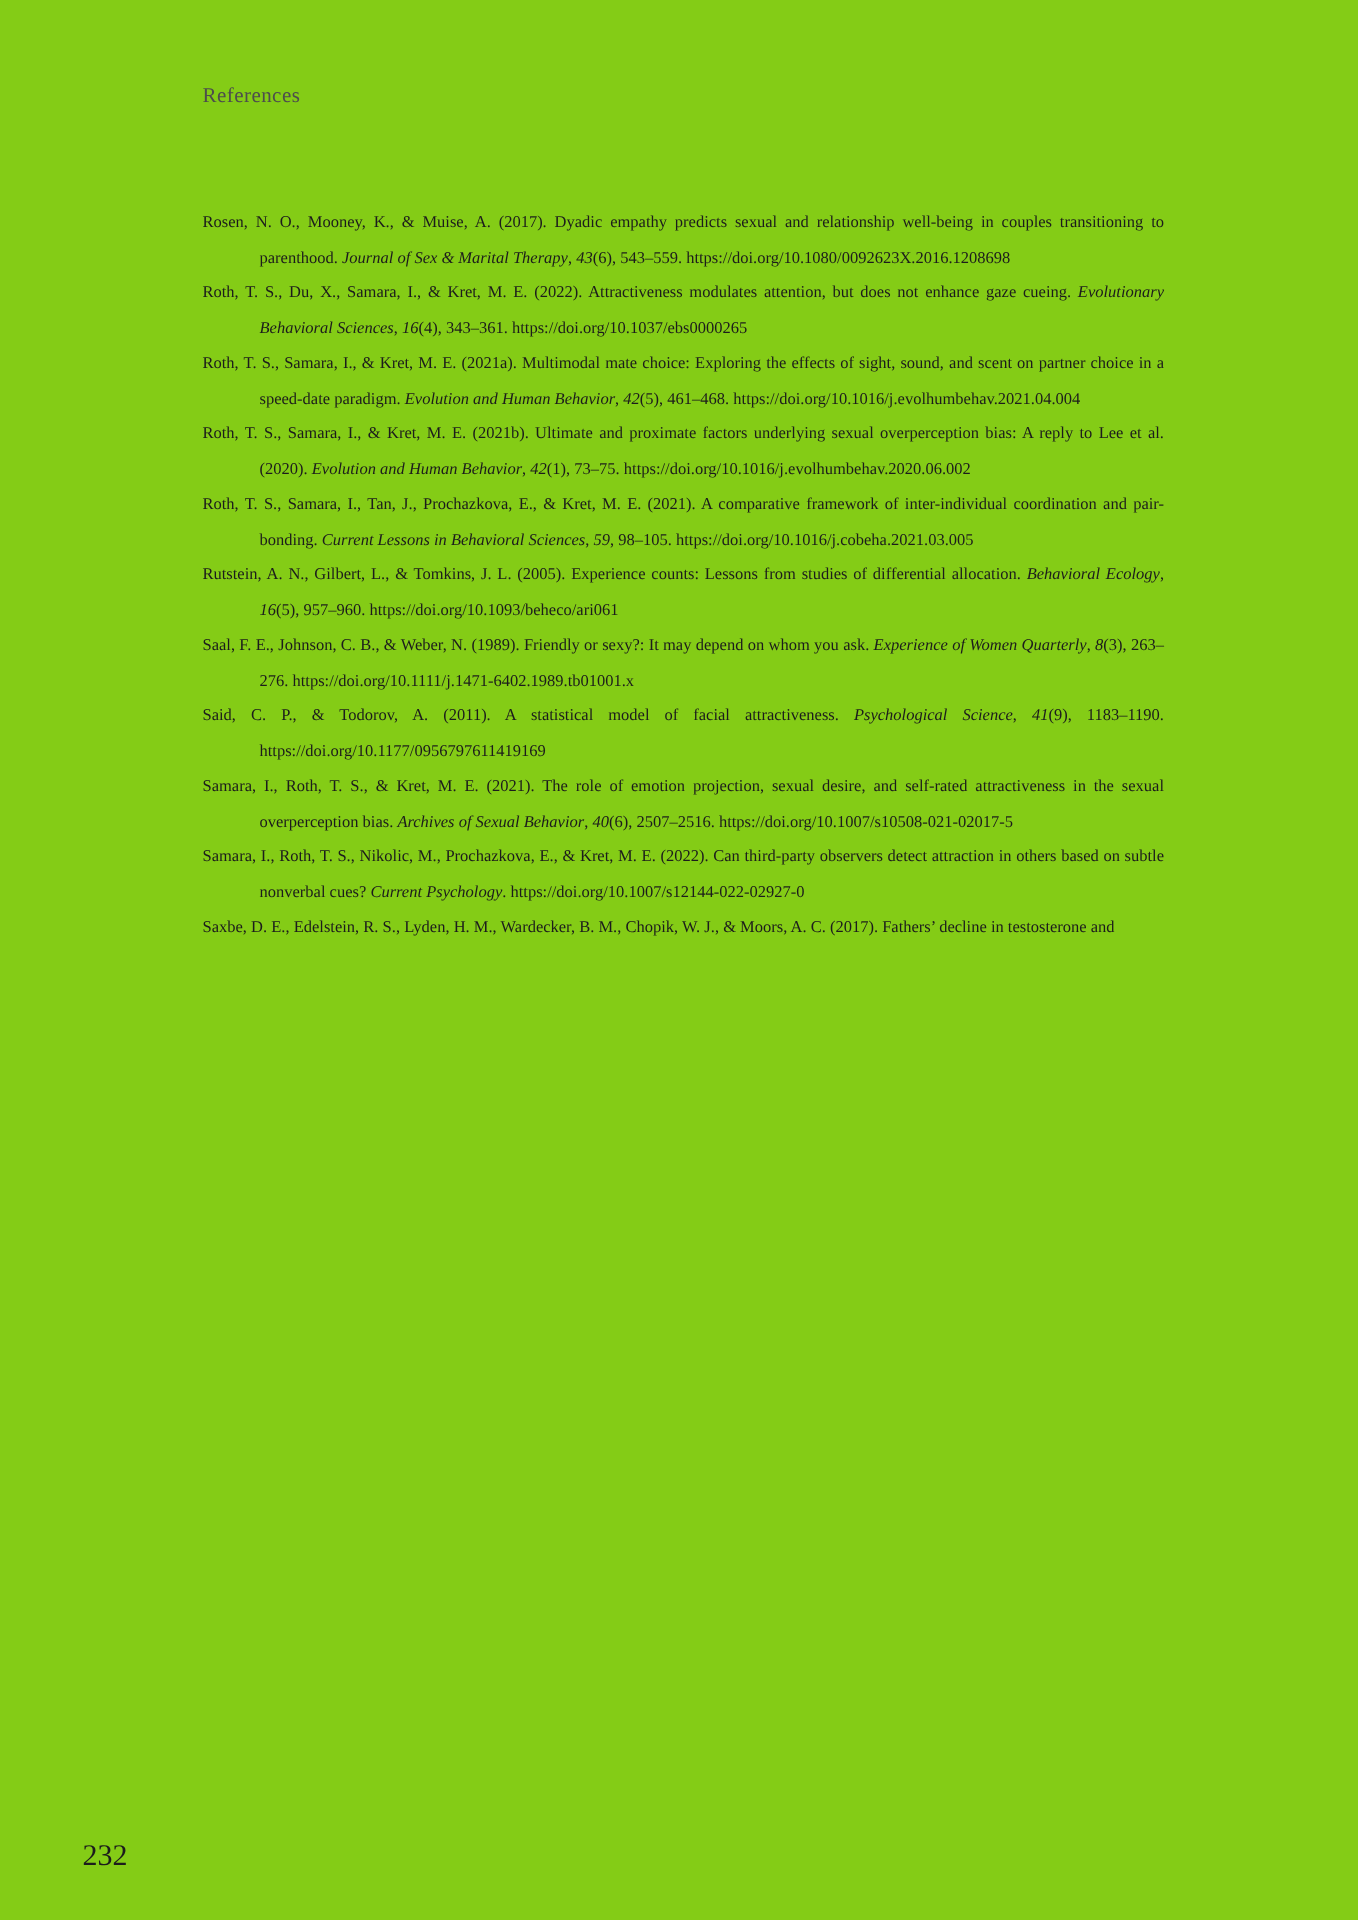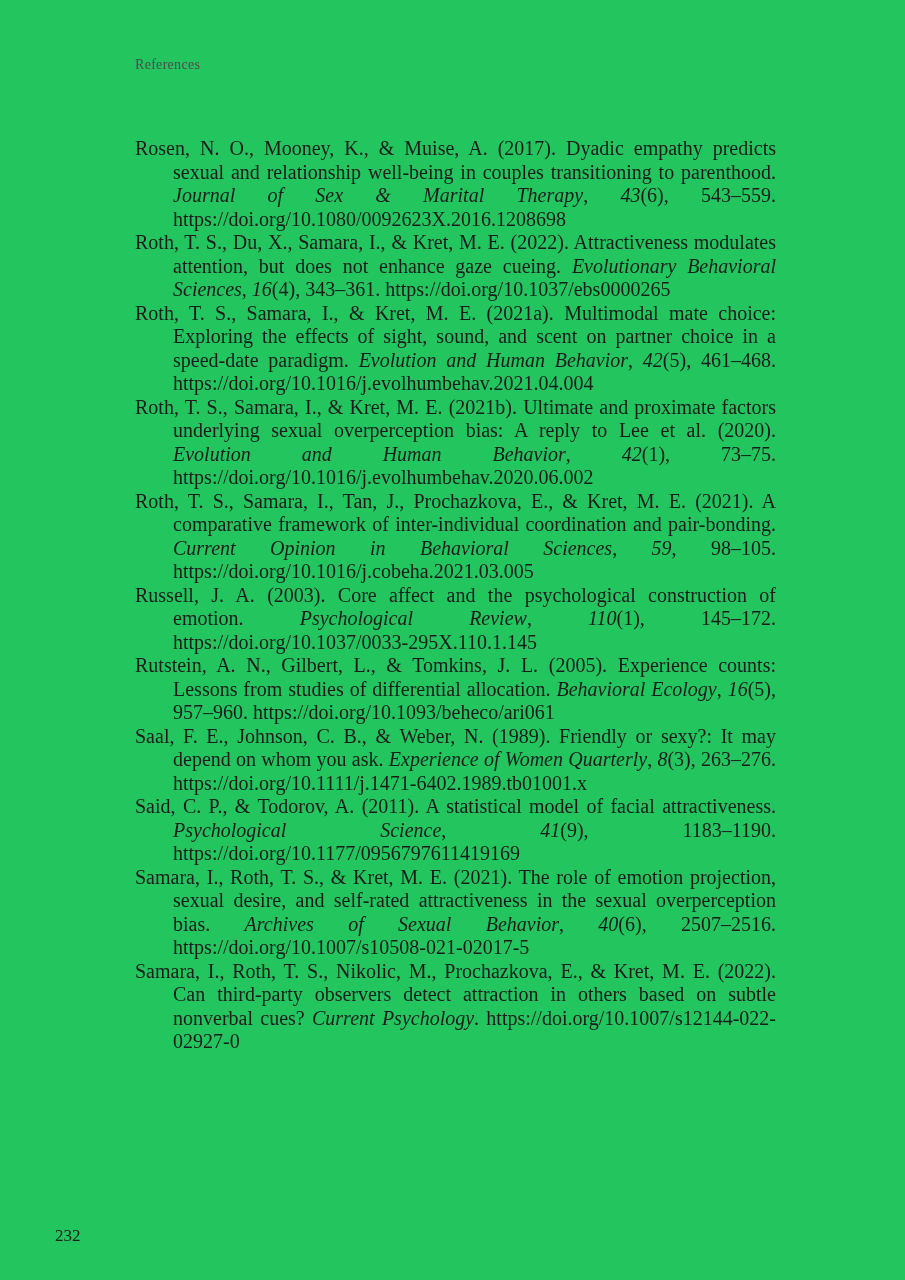--- a/index.html
+++ b/index.html
@@ -4,73 +4,73 @@
 <style>
   html, body {
     margin: 0;
     padding: 0;
     background: #ffffff;
   }
   .page {
     position: relative;
     width: 905px;
     height: 1280px;
-    background: #22c55e;
+    background: #84cc16;
     font-family: "Liberation Serif", serif;
     color: #1c1c1c;
     overflow: hidden;
   }
   .running-header {
     position: absolute;
     left: 135px;
     top: 57px;
     font-size: 14px;
     color: #4d4d4d;
     letter-spacing: 0.3px;
   }
   .reference-list {
     position: absolute;
     left: 135px;
     top: 137px;
     width: 641px;
-    font-size: 20px;
+    font-size: 11px;
     line-height: 23.5px;
     text-align: justify;
   }
   .reference {
     margin: 0;
     padding-left: 38px;
     text-indent: -38px;
     overflow-wrap: break-word;
   }
   .reference em {
     font-style: italic;
   }
   .page-number {
     position: absolute;
     left: 55px;
     top: 1226px;
-    font-size: 17px;
+    font-size: 20px;
     color: #1c1c1c;
   }
 </style>
 </head>
 <body>
 
 <div class="page">
   <div class="running-header">References</div>
 
   <div class="reference-list">
       <p class="reference"><span>Rosen, N. O., Mooney, K., &amp; Muise, A. (2017). Dyadic empathy predicts sexual and relationship well-being in couples transitioning to parenthood. </span><em>Journal of Sex &amp; Marital Therapy</em><span>, </span><em>43</em><span>(6), 543–559. https://doi.org/10.1080/0092623X.2016.1208698</span></p>
       <p class="reference"><span>Roth, T. S., Du, X., Samara, I., &amp; Kret, M. E. (2022). Attractiveness modulates attention, but does not enhance gaze cueing. </span><em>Evolutionary Behavioral Sciences</em><span>, </span><em>16</em><span>(4), 343–361. https://doi.org/10.1037/ebs0000265</span></p>
       <p class="reference"><span>Roth, T. S., Samara, I., &amp; Kret, M. E. (2021a). Multimodal mate choice: Exploring the effects of sight, sound, and scent on partner choice in a speed-date paradigm. </span><em>Evolution and Human Behavior</em><span>, </span><em>42</em><span>(5), 461–468. https://doi.org/10.1016/j.evolhumbehav.2021.04.004</span></p>
       <p class="reference"><span>Roth, T. S., Samara, I., &amp; Kret, M. E. (2021b). Ultimate and proximate factors underlying sexual overperception bias: A reply to Lee et al. (2020). </span><em>Evolution and Human Behavior</em><span>, </span><em>42</em><span>(1), 73–75. https://doi.org/10.1016/j.evolhumbehav.2020.06.002</span></p>
-      <p class="reference"><span>Roth, T. S., Samara, I., Tan, J., Prochazkova, E., &amp; Kret, M. E. (2021). A comparative framework of inter-individual coordination and pair-bonding. </span><em>Current Opinion in Behavioral Sciences</em><span>, </span><em>59</em><span>, 98–105. https://doi.org/10.1016/j.cobeha.2021.03.005</span></p>
-      <p class="reference"><span>Russell, J. A. (2003). Core affect and the psychological construction of emotion. </span><em>Psychological Review</em><span>, </span><em>110</em><span>(1), 145–172. https://doi.org/10.1037/0033-295X.110.1.145</span></p>
+      <p class="reference"><span>Roth, T. S., Samara, I., Tan, J., Prochazkova, E., &amp; Kret, M. E. (2021). A comparative framework of inter-individual coordination and pair-bonding. </span><em>Current Lessons in Behavioral Sciences</em><span>, </span><em>59</em><span>, 98–105. https://doi.org/10.1016/j.cobeha.2021.03.005</span></p>
       <p class="reference"><span>Rutstein, A. N., Gilbert, L., &amp; Tomkins, J. L. (2005). Experience counts: Lessons from studies of differential allocation. </span><em>Behavioral Ecology</em><span>, </span><em>16</em><span>(5), 957–960. https://doi.org/10.1093/beheco/ari061</span></p>
       <p class="reference"><span>Saal, F. E., Johnson, C. B., &amp; Weber, N. (1989). Friendly or sexy?: It may depend on whom you ask. </span><em>Experience of Women Quarterly</em><span>, </span><em>8</em><span>(3), 263–276. https://doi.org/10.1111/j.1471-6402.1989.tb01001.x</span></p>
       <p class="reference"><span>Said, C. P., &amp; Todorov, A. (2011). A statistical model of facial attractiveness. </span><em>Psychological Science</em><span>, </span><em>41</em><span>(9), 1183–1190. https://doi.org/10.1177/0956797611419169</span></p>
       <p class="reference"><span>Samara, I., Roth, T. S., &amp; Kret, M. E. (2021). The role of emotion projection, sexual desire, and self-rated attractiveness in the sexual overperception bias. </span><em>Archives of Sexual Behavior</em><span>, </span><em>40</em><span>(6), 2507–2516. https://doi.org/10.1007/s10508-021-02017-5</span></p>
       <p class="reference"><span>Samara, I., Roth, T. S., Nikolic, M., Prochazkova, E., &amp; Kret, M. E. (2022). Can third-party observers detect attraction in others based on subtle nonverbal cues? </span><em>Current Psychology</em><span>. https://doi.org/10.1007/s12144-022-02927-0</span></p>
+      <p class="reference"><span>Saxbe, D. E., Edelstein, R. S., Lyden, H. M., Wardecker, B. M., Chopik, W. J., &amp; Moors, A. C. (2017). Fathers’ decline in testosterone and</span></p>
     </div>
 
   <div class="page-number">232</div>
 </div>
 
 </body></html>

